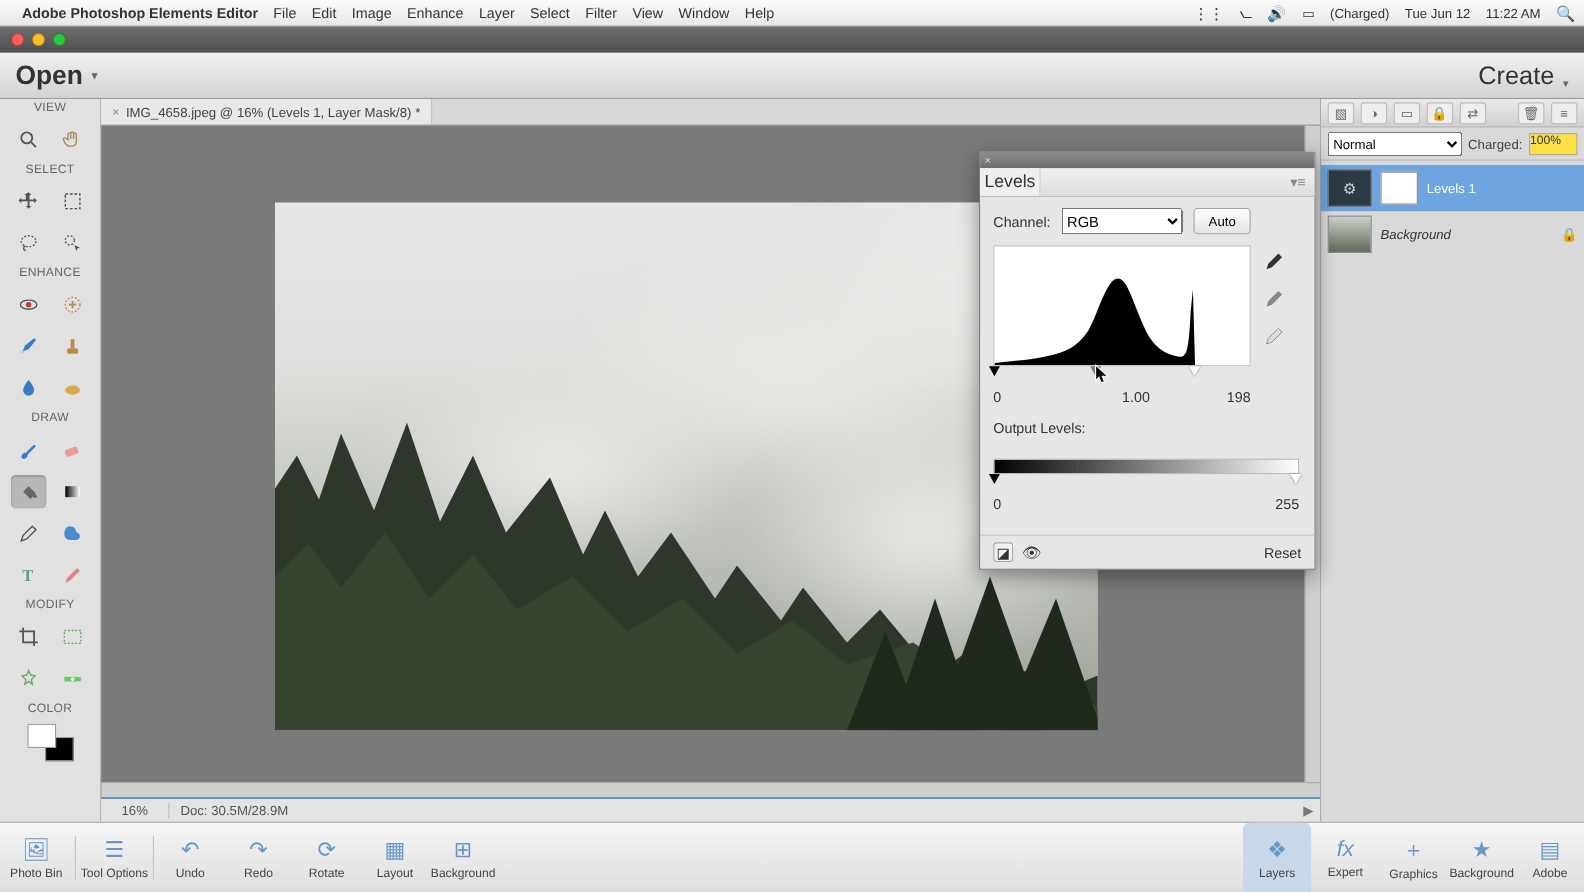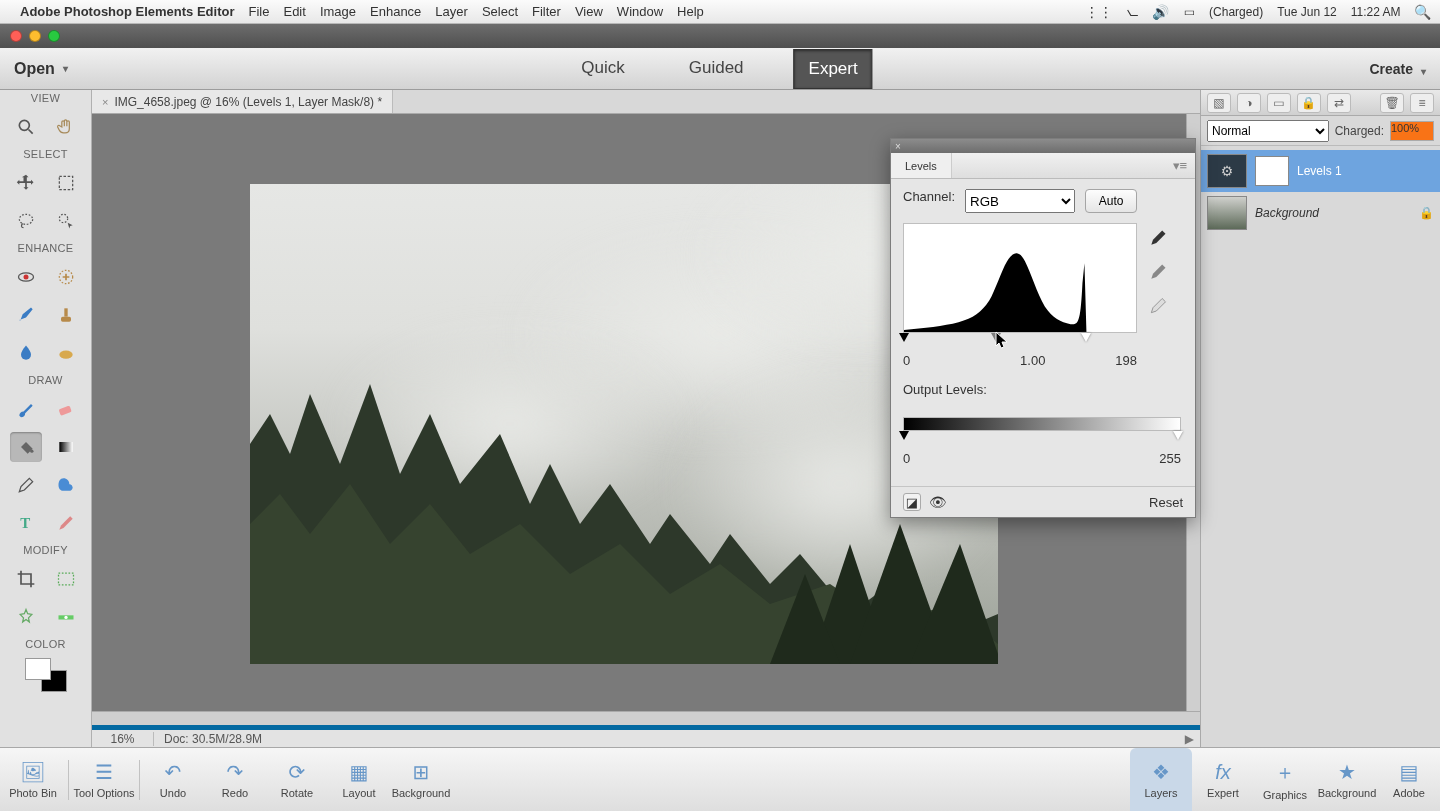--- a/index.html
+++ b/index.html
@@ -15,26 +15,26 @@
 
 
 .win-chrome{position:absolute;top:24px;left:0;width:100%;height:24px;background:linear-gradient(#6d6d6d,#4f4f4f);display:flex;align-items:center;padding-left:10px;}
 .traffic{width:12px;height:12px;border-radius:50%;margin-right:7px;border:1px solid rgba(0,0,0,0.3);}
 .tr-red{background:#ff5f57;}
 .tr-yel{background:#ffbd2e;}
 .tr-grn{background:#28c940;}
 
 
 .app-bar{position:absolute;top:48px;left:0;width:100%;height:42px;background:linear-gradient(#f1f1f1,#d3d3d3);border-bottom:1px solid #9c9c9c;display:flex;align-items:center;padding:0 14px;}
-.app-bar .open-btn{font-size:16px;font-weight:600;color:#333;display:flex;align-items:center;gap:8px;cursor:default;justify-content:flex-end;}
+.app-bar .open-btn{font-size:24px;font-weight:600;color:#333;display:flex;align-items:center;gap:8px;cursor:default;justify-content:flex-end;}
 .app-bar .open-btn:after{content:"▾";font-size:10px;color:#666;}
 .app-bar .mode-tabs{position:absolute;left:50%;transform:translateX(-50%);display:flex;gap:36px;font-size:17px;color:#444;}
 .app-bar .mode-tabs .tab{padding:9px 14px;cursor:default;}
 .app-bar .mode-tabs .tab.active{background:#555;color:#fff;border:1px solid #333;box-shadow:inset 0 1px 3px rgba(0,0,0,0.5);}
-.app-bar .create-btn{margin-left:auto;font-size:14px;font-weight:700;display:flex;align-items:flex-end;gap:8px;}
+.app-bar .create-btn{margin-left:auto;font-size:23px;font-weight:400;display:flex;align-items:flex-end;gap:8px;}
 .app-bar .create-btn:after{content:"▾";font-size:10px;color:#666;}
 
 
 .toolbox{position:absolute;top:90px;left:0;width:92px;bottom:64px;background:#e1e1e1;border-right:1px solid #b0b0b0;}
 .toolbox .section-label{font-size:11px;color:#666;text-align:center;padding:2px 0 4px 0;letter-spacing:0.3px;}
 .tool-row{display:flex;justify-content:center;gap:8px;padding:4px 0;}
 .tool{width:32px;height:30px;border-radius:4px;display:flex;align-items:center;justify-content:center;cursor:default;}
 .tool.sel{background:#b8b8b8;box-shadow:inset 0 1px 2px rgba(0,0,0,0.3);}
 .tool svg{width:20px;height:20px;}
 .color-swatch{width:42px;height:34px;margin:4px auto;position:relative;}
@@ -49,53 +49,53 @@
 
 .canvas-area{position:absolute;top:114px;left:92px;right:240px;bottom:86px;background:#7a7a7a;overflow:hidden;}
 .canvas-scroll{position:absolute;bottom:0;left:0;right:0;height:14px;background:#cfcfcf;border-top:1px solid #aaa;}
 .canvas-vscroll{position:absolute;right:0;top:0;bottom:14px;width:14px;background:#cfcfcf;border-left:1px solid #aaa;}
 .doc-image{position:absolute;top:70px;left:158px;width:748px;height:480px;background:#a8aea9;overflow:hidden;}
 
 .doc-image .sky{position:absolute;inset:0;background:linear-gradient(180deg,#e6e7e5 0%,#dfe0dd 30%,#c7c9c4 55%,#b5b8b1 75%,#9aa096 100%);}
 .fog{position:absolute;filter:blur(18px);background:radial-gradient(ellipse at center,rgba(235,236,233,0.92) 0%,rgba(235,236,233,0.0) 70%);}
 
 
-.status-bar{position:absolute;left:92px;right:240px;bottom:64px;height:22px;background:#e3e3e3;border-top:5px solid #0369a1;display:flex;align-items:center;font-size:12px;color:#555;}
+.status-bar{position:absolute;left:92px;right:240px;bottom:64px;height:22px;background:#e3e3e3;border-top:1px solid #0369a1;display:flex;align-items:center;font-size:12px;color:#555;}
 .status-bar .zoom{width:62px;text-align:center;border-right:1px solid #bbb;padding:0 6px;}
 .status-bar .doc{padding:0 10px;}
 .status-bar .arrow{margin-left:auto;padding:0 6px;color:#777;}
 
 
 .right-panels{position:absolute;top:90px;right:0;width:240px;bottom:64px;background:#d9d9d9;border-left:1px solid #aaa;}
 .panel-strip{height:26px;background:linear-gradient(#e9e9e9,#d0d0d0);border-bottom:1px solid #aaa;display:flex;align-items:center;gap:6px;padding:0 6px;}
 .panel-strip .picon{width:24px;height:20px;border:1px solid #bbb;border-radius:3px;background:#eee;display:flex;align-items:center;justify-content:center;font-size:12px;color:#666;}
 .panel-strip .spacer{flex:1;}
 .blend-row{height:30px;display:flex;align-items:center;gap:6px;padding:0 6px;background:#d9d9d9;border-bottom:1px solid #bbb;}
 .blend-row select{flex:1;height:22px;font-size:12px;}
 .blend-row .opacity-lbl{font-size:12px;color:#444;}
-.blend-row .opacity-val{width:44px;height:20px;background:#f97316;border:1px solid #aaa;font-size:11px;padding-right:14px;}
+.blend-row .opacity-val{width:44px;height:20px;background:#fde047;border:1px solid #aaa;font-size:11px;padding-right:14px;}
 
 .layers-list{padding:4px 0;}
 .layer-row{display:flex;align-items:center;padding:4px 6px;gap:8px;}
 .layer-row.sel{background:#6ea4df;color:#fff;}
 .layer-thumb{width:40px;height:34px;border:1px solid #888;background:#333;display:flex;align-items:center;justify-content:center;font-size:14px;}
 .layer-mask{width:34px;height:30px;background:#fff;border:1px solid #888;}
 .layer-name{font-size:12px;font-style:italic;}
 .layer-row.sel .layer-name{font-style:normal;font-weight:normal;}
 .layer-lock{margin-left:auto;font-size:12px;}
 
 
 .levels-panel{position:absolute;top:138px;left:890px;width:306px;background:#e6e6e6;border:1px solid #7d7d7d;box-shadow:0 6px 18px rgba(0,0,0,0.4);}
 .levels-panel .lp-titlebar{height:14px;background:linear-gradient(#8c8c8c,#6d6d6d);display:flex;align-items:center;padding:0 4px;}
 .levels-panel .lp-titlebar .close-x{color:#ddd;font-size:10px;cursor:default;}
 .levels-panel .lp-tabs{height:26px;background:linear-gradient(#f0f0f0,#dedede);border-bottom:1px solid #bbb;display:flex;align-items:center;}
-.levels-panel .lp-tabs .lp-tab{padding:0 14px;height:100%;display:flex;align-items:center;background:#efefef;border-right:1px solid #ccc;font-size:11px;}
+.levels-panel .lp-tabs .lp-tab{padding:0 4px;height:100%;display:flex;align-items:center;background:#efefef;border-right:1px solid #ccc;font-size:16px;}
 .levels-panel .lp-tabs .more{margin-left:auto;padding:0 8px;color:#888;}
 .lp-body{padding:10px 12px 8px 12px;}
-.lp-row{display:flex;align-items:flex-start;gap:10px;margin-bottom:10px;}
+.lp-row{display:flex;align-items:center;gap:10px;margin-bottom:10px;}
 .lp-row label{font-size:13px;color:#333;}
 .lp-row select{width:110px;height:24px;}
 .lp-row .auto-btn{width:52px;height:24px;background:linear-gradient(#fdfdfd,#e5e5e5);border:1px solid #a5a5a5;border-radius:4px;font-size:12px;}
 .histogram-wrap{position:relative;display:flex;gap:10px;}
 .histogram{width:234px;height:110px;background:#fff;border:1px solid #bfbfbf;position:relative;overflow:hidden;}
 .hist-shape{position:absolute;bottom:0;left:0;width:100%;height:100%;}
 .eyedroppers{display:flex;flex-direction:column;gap:12px;padding-top:4px;}
 .ed{width:22px;height:22px;display:flex;align-items:center;justify-content:center;}
 .sliders{position:relative;width:234px;height:14px;}
 .sl-arrow{position:absolute;top:0;width:0;height:0;border-left:5px solid transparent;border-right:5px solid transparent;}
@@ -153,25 +153,20 @@
 <div class="win-chrome">
   <div class="traffic tr-red"></div>
   <div class="traffic tr-yel"></div>
   <div class="traffic tr-grn"></div>
 </div>
 
 <div class="app-bar">
   <div class="open-btn">
       <span>Open</span>
     </div>
-  <div class="mode-tabs">
-    <div class="tab">Quick</div>
-    <div class="tab">Guided</div>
-    <div class="tab active">Expert</div>
-  </div>
   <div class="create-btn">
       <span>Create</span>
     </div>
 </div>
 
 <div class="toolbox">
   <div class="section-label">VIEW</div>
   <div class="tool-row">
     <div class="tool">
         <svg viewBox="0 0 24 24">

